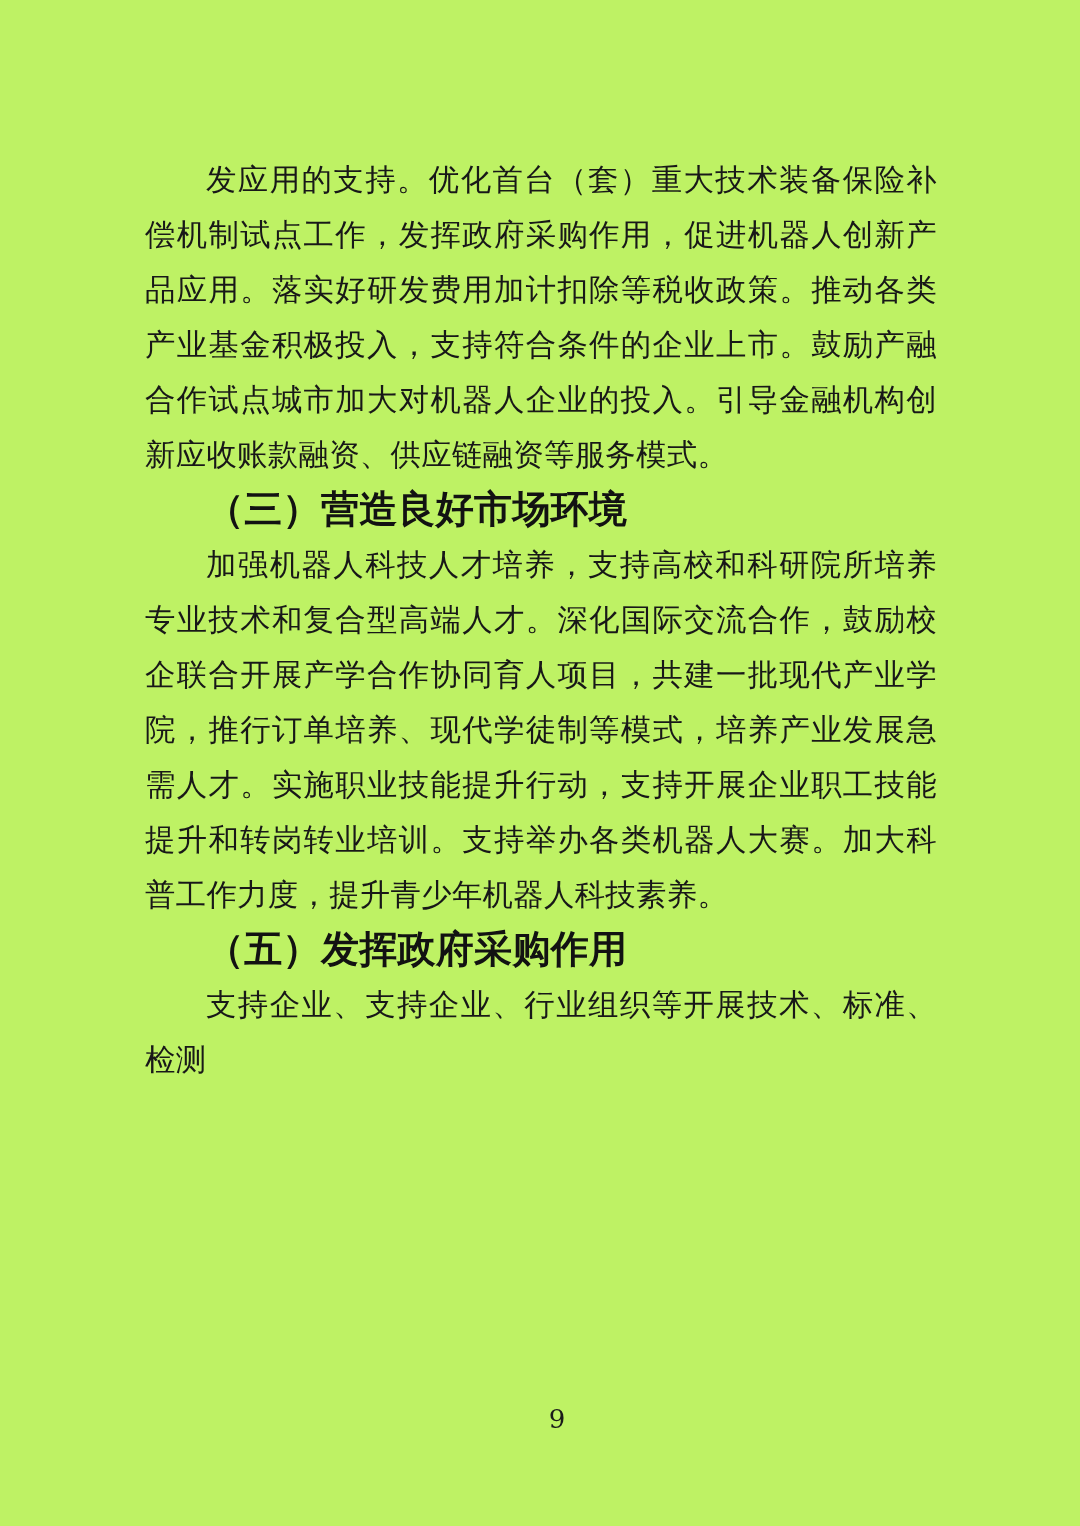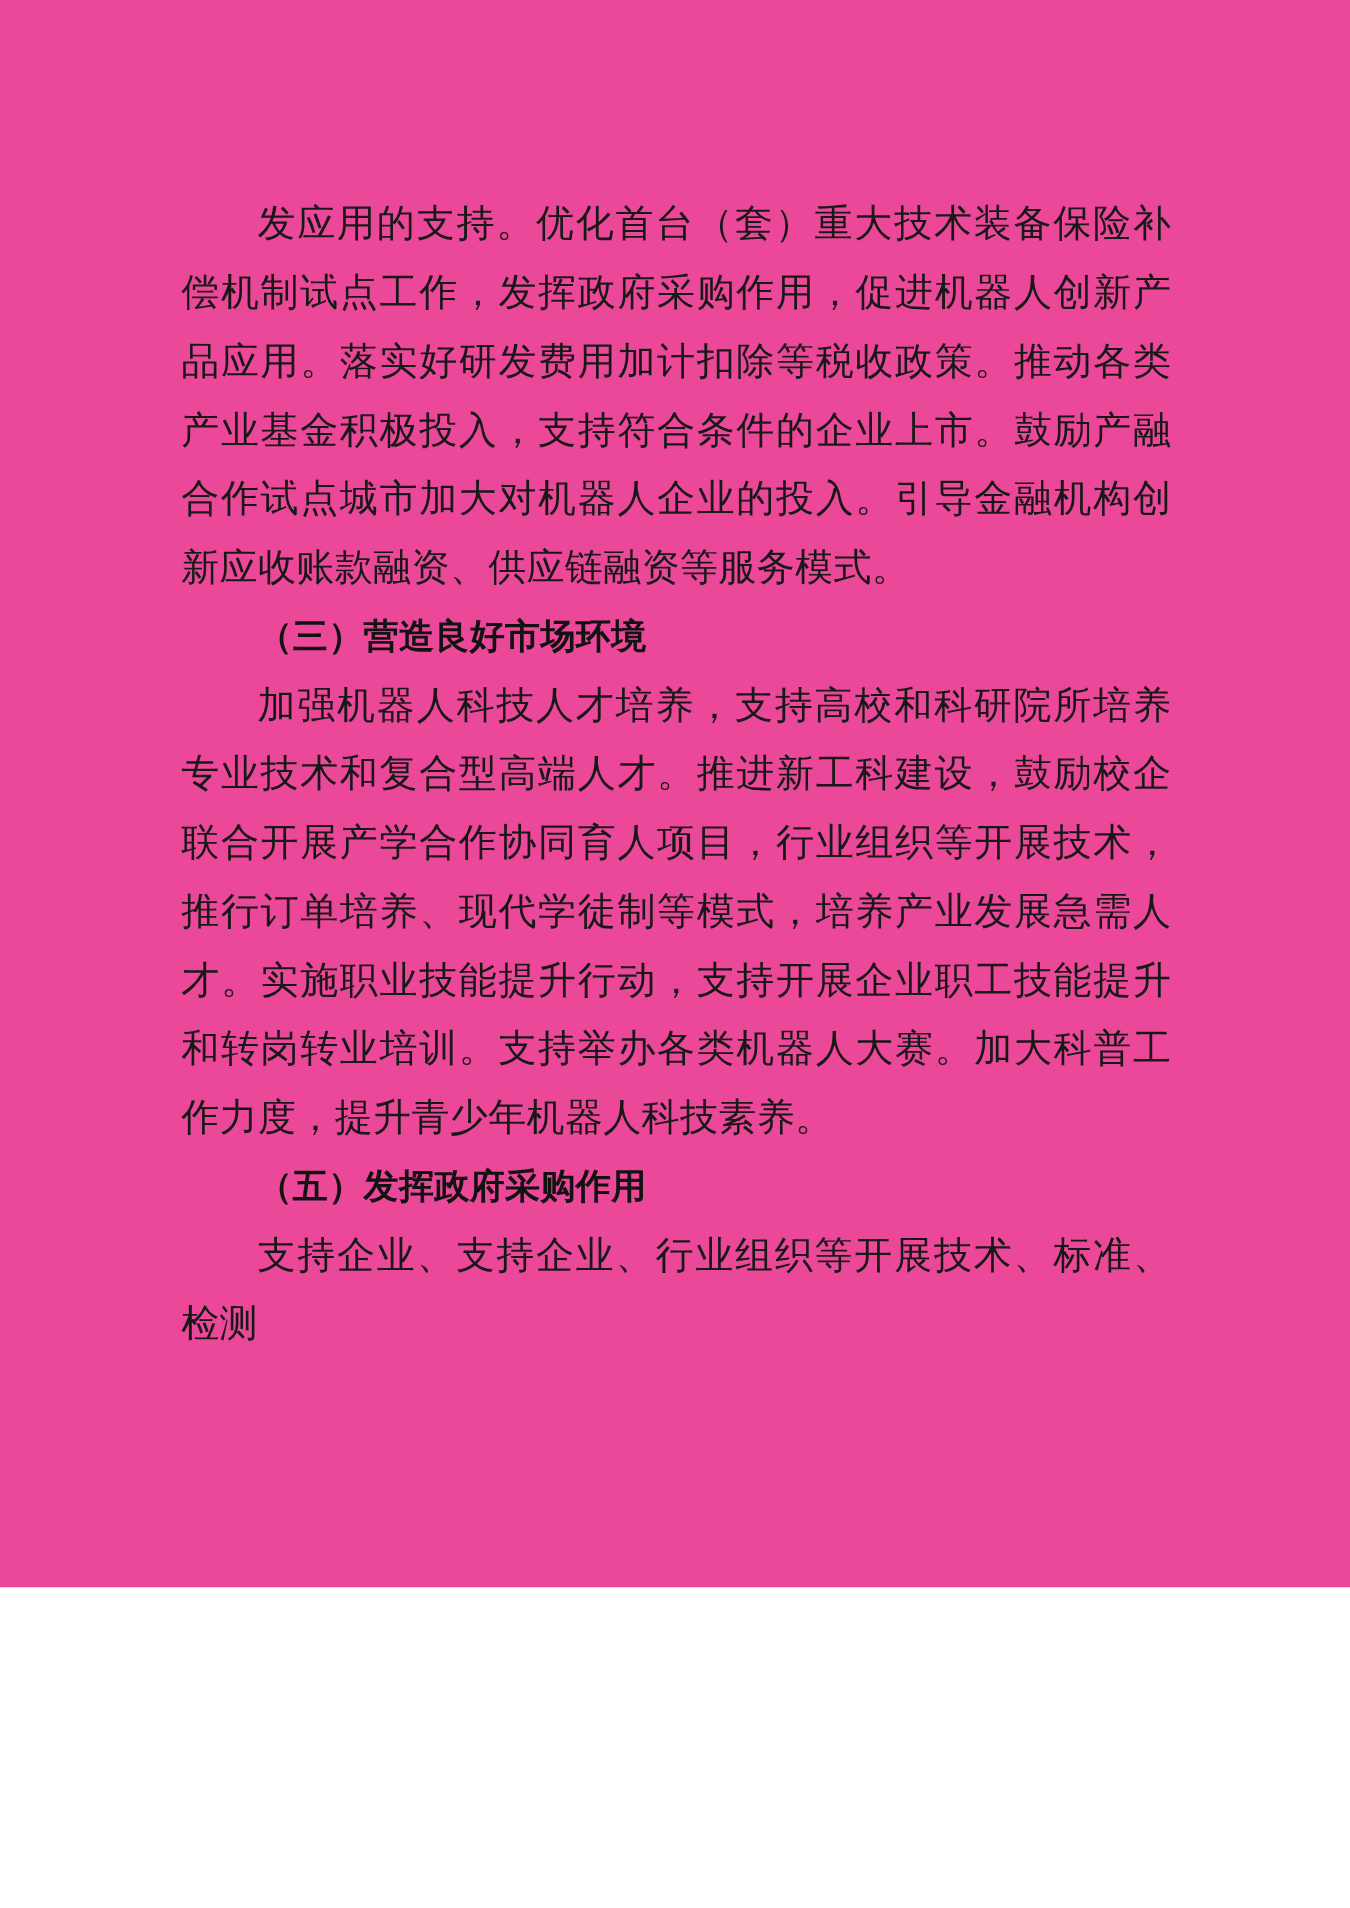--- a/index.html
+++ b/index.html
@@ -4,22 +4,22 @@
 <style>
   html, body {
     margin: 0;
     padding: 0;
     background: #ffffff;
   }
 
   .page {
     position: relative;
     width: 1080px;
-    height: 1270px;
-    background: #ec4899;
+    height: 1526px;
+    background: #bef264;
     overflow: hidden;
     font-family: "DejaVu Serif", "Liberation Serif", serif;
     color: #1a1a1a;
   }
 
   
   .text-column {
     position: absolute;
     left: 145px;
     top: 152px;
@@ -39,25 +39,25 @@
     font-weight: 400;
     color: #181818;
     word-break: break-all;
   }
 
   
 
   
   .heading {
     margin: 0;
-    font-size: 28px;
+    font-size: 38px;
     line-height: 55px;
     letter-spacing: 0.3px;
     text-indent: 61px;
-    font-family: Liberation Serif, serif;
+    font-family: Liberation Sans, sans-serif;
     font-weight: 700;
     color: #121212;
     white-space: nowrap;
   }
 
   
   .page-number {
     position: absolute;
     top: 1404px;
     left: 0;
@@ -76,21 +76,21 @@
 <div class="page">
 
   <div class="text-column">
 
     <p class="para">发应用的支持。优化首台（套）重大技术装备保险补偿机制试点工作，发挥政府采购作用，促进机器人创新产品应用。落实好研发费用加计扣除等税收政策。推动各类产业基金积极投入，支持符合条件的企业上市。鼓励产融合作试点城市加大对机器人企业的投入。引导金融机构创新应收账款融资、供应链融资等服务模式。</p>
 
     <p class="heading">（三）营造良好市场环境</p>
 
 
 
-    <p class="para">加强机器人科技人才培养，支持高校和科研院所培养专业技术和复合型高端人才。推进新工科建设，鼓励校企联合开展产学合作协同育人项目，行业组织等开展技术，推行订单培养、现代学徒制等模式，培养产业发展急需人才。实施职业技能提升行动，支持开展企业职工技能提升和转岗转业培训。支持举办各类机器人大赛。加大科普工作力度，提升青少年机器人科技素养。</p>
+    <p class="para">加强机器人科技人才培养，支持高校和科研院所培养专业技术和复合型高端人才。深化国际交流合作，鼓励校企联合开展产学合作协同育人项目，共建一批现代产业学院，推行订单培养、现代学徒制等模式，培养产业发展急需人才。实施职业技能提升行动，支持开展企业职工技能提升和转岗转业培训。支持举办各类机器人大赛。加大科普工作力度，提升青少年机器人科技素养。</p>
 
     <p class="heading">（五）发挥政府采购作用</p>
 
     <p class="para">支持企业、支持企业、行业组织等开展技术、标准、检测</p>
 
   </div>
 
   <div class="page-number">
     <span>9</span>
   </div>

